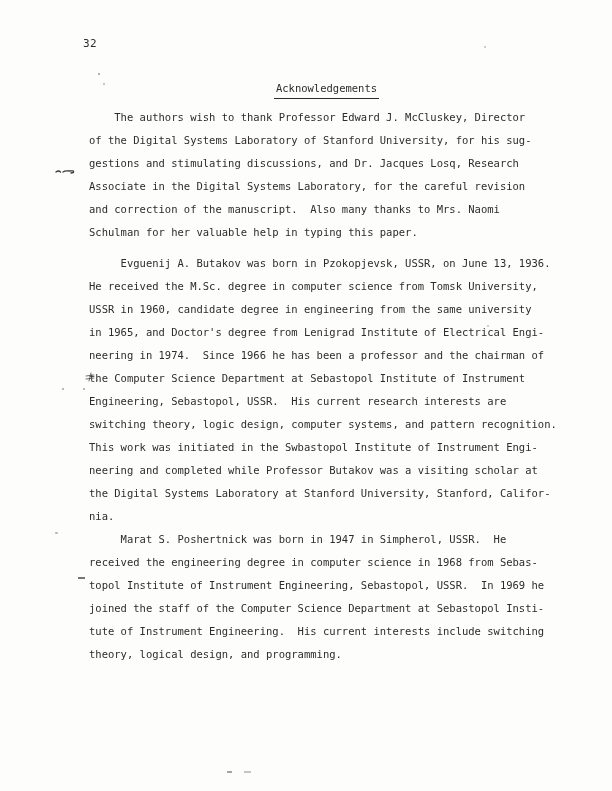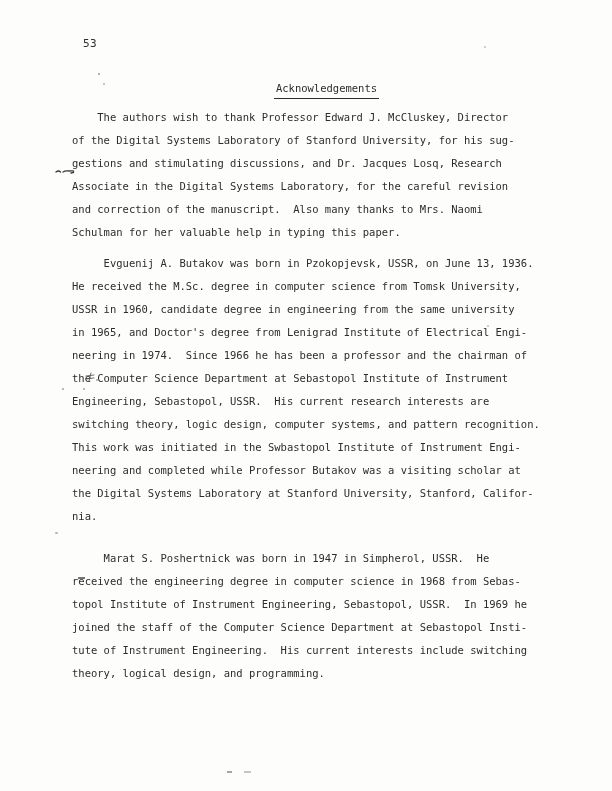--- a/index.html
+++ b/index.html
@@ -36,32 +36,32 @@
   .heading {
     display: inline-block;
     font-size: 10.5px;
     line-height: 15px;
     padding: 0 2px 2px 2px;
     border-bottom: 1px solid #2d2c2a;
     margin-left: 41px;
   }
   .body-text {
     position: absolute;
-    left: 72px;
+    left: 89px;
     top: 106px;
     width: 486px;
   }
   .para {
     white-space: pre;
     font-size: 10.5px;
     line-height: 23px;
     margin: 0;
   }
   .para.p2 { margin-top: 8px; }
-  .para.p3 { margin-top: 19px; }
+  .para.p3 { }
 
   
   .artifact { position: absolute; }
   .speck {
     border-radius: 50%;
     background: #4a4a48;
   }
   .margin-dash {
     background: #55534f;
     opacity: 0.8;
@@ -70,21 +70,21 @@
     display: inline-block;
     vertical-align: top;
     background: #8d8d8b;
   }
 </style>
 </head>
 <body>
 
 <div class="page">
 
-  <div class="page-number">53</div>
+  <div class="page-number">32</div>
 
   <div class="heading-row">
     <span class="heading">Acknowledgements</span>
   </div>
 
   <div class="body-text">
     <div class="para p1">    The authors wish to thank Professor Edward J. McCluskey, Director
 of the Digital Systems Laboratory of Stanford University, for his sug-
 gestions and stimulating discussions, and Dr. Jacques Losq, Research
 Associate in the Digital Systems Laboratory, for the careful revision

